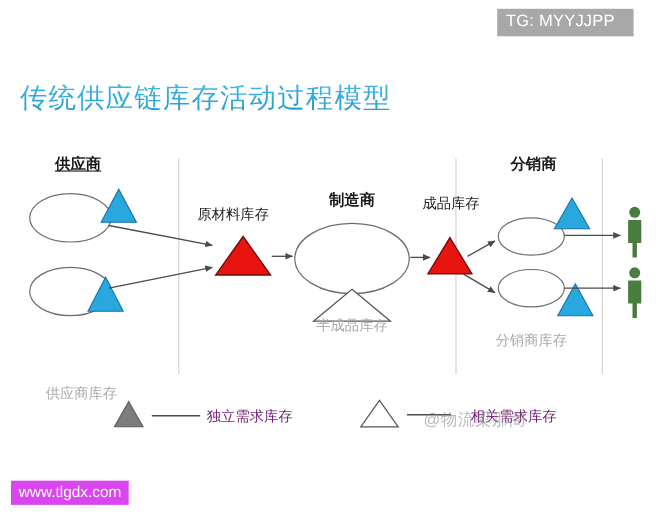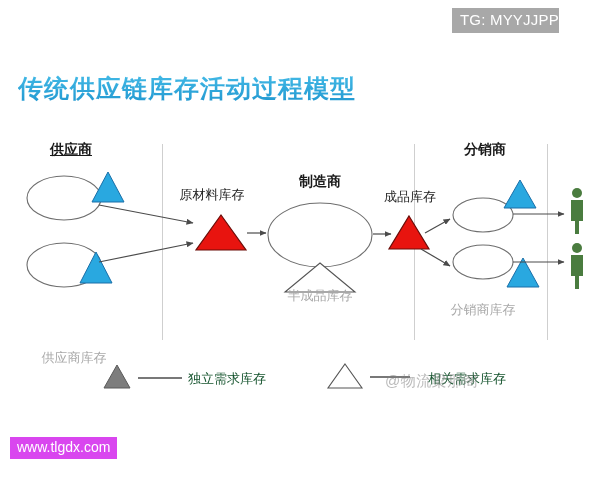--- a/index.html
+++ b/index.html
@@ -20,35 +20,35 @@
     width: 600px;
     height: 480px;
     background: #ffffff;
   }
   .abs { position: absolute; }
 
   
   #tg-badge {
     left: 452px;
     top: 8px;
-    padding: 3px 0 4px 8px;
+    padding: 3px 17px 4px 8px;
     background: #a8a8a8;
     color: #ffffff;
     font-size: 15px;
     letter-spacing: 0.2px;
     line-height: 18px;
     white-space: nowrap;
   }
 
   
   #title {
     left: 18px;
     top: 72px;
     font-size: 25px;
-    font-weight: bold;
+    font-weight: normal;
     color: #29a8dd;
     letter-spacing: 1px;
     white-space: nowrap;
     background: linear-gradient(180deg, #45bce8 0%, #1f96cf 100%);
     -webkit-background-clip: text;
     background-clip: text;
     -webkit-text-fill-color: transparent;
   }
 
   
@@ -78,21 +78,21 @@
   .dark-label {
     font-size: 13px;
     color: #1d1d1d;
     white-space: nowrap;
     text-align: center;
   }
 
   
   .legend-text {
     font-size: 13px;
-    color: #14532d;
+    color: #701a75;
     white-space: nowrap;
   }
 
   
   #site-badge {
     left: 10px;
     top: 437px;
     padding: 2px 7px 3px 7px;
     background: #d946ef;
     color: #ffffff;
@@ -183,21 +183,21 @@
 
     <polygon points="117,365 130,388 104,388" fill="#7d7d7d" stroke="#5a5a5a" stroke-width="1"></polygon>
     <line x1="138" y1="378" x2="182" y2="378" stroke="#4b4b4b" stroke-width="1.3"></line>
 
     <polygon points="345,364 362,388 328,388" fill="#ffffff" stroke="#555555" stroke-width="1.1"></polygon>
     <line x1="370" y1="377" x2="410" y2="377" stroke="#4b4b4b" stroke-width="1.3"></line>
   </svg>
 
   <div class="abs dark-label" style="left:170px; top:186px; width:84px;">原材料库存</div>
 
-  <div class="abs dark-label" style="left:372px; top:188px; width:76px;">成品库存</div>
+  <div class="abs dark-label" style="left:372px; top:176px; width:76px;">成品库存</div>
 
   <div class="abs gray-label" style="left:26px; top:301px; width:96px;margin-top:48px;">供应商库存</div>
 
   <div class="abs gray-label" style="left:272px; top:287px; width:96px;">半成品库存</div>
 
   <div class="abs gray-label" style="left:435px; top:301px; width:96px;">分销商库存</div>
 
   <div class="abs legend-text" style="left:188px; top:370px;">独立需求库存</div>
 
   <div class="abs legend-text" style="left:428px; top:370px;">相关需求库存</div>

